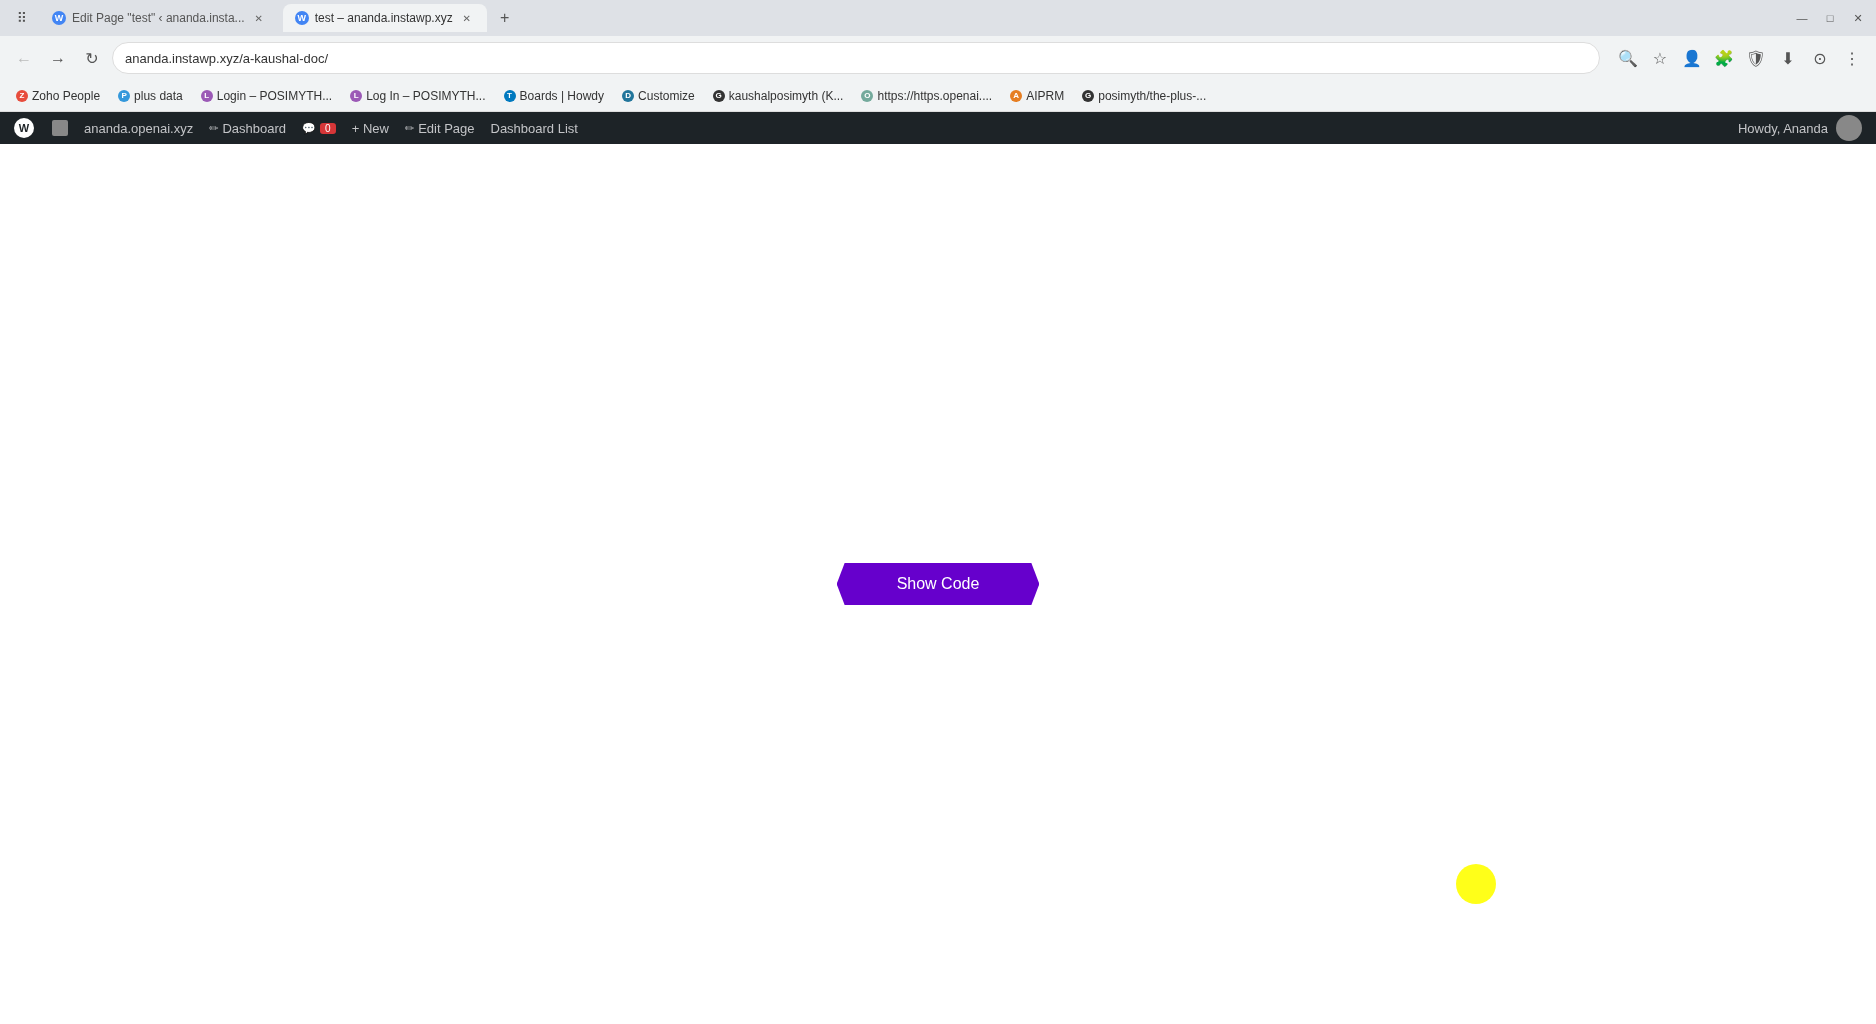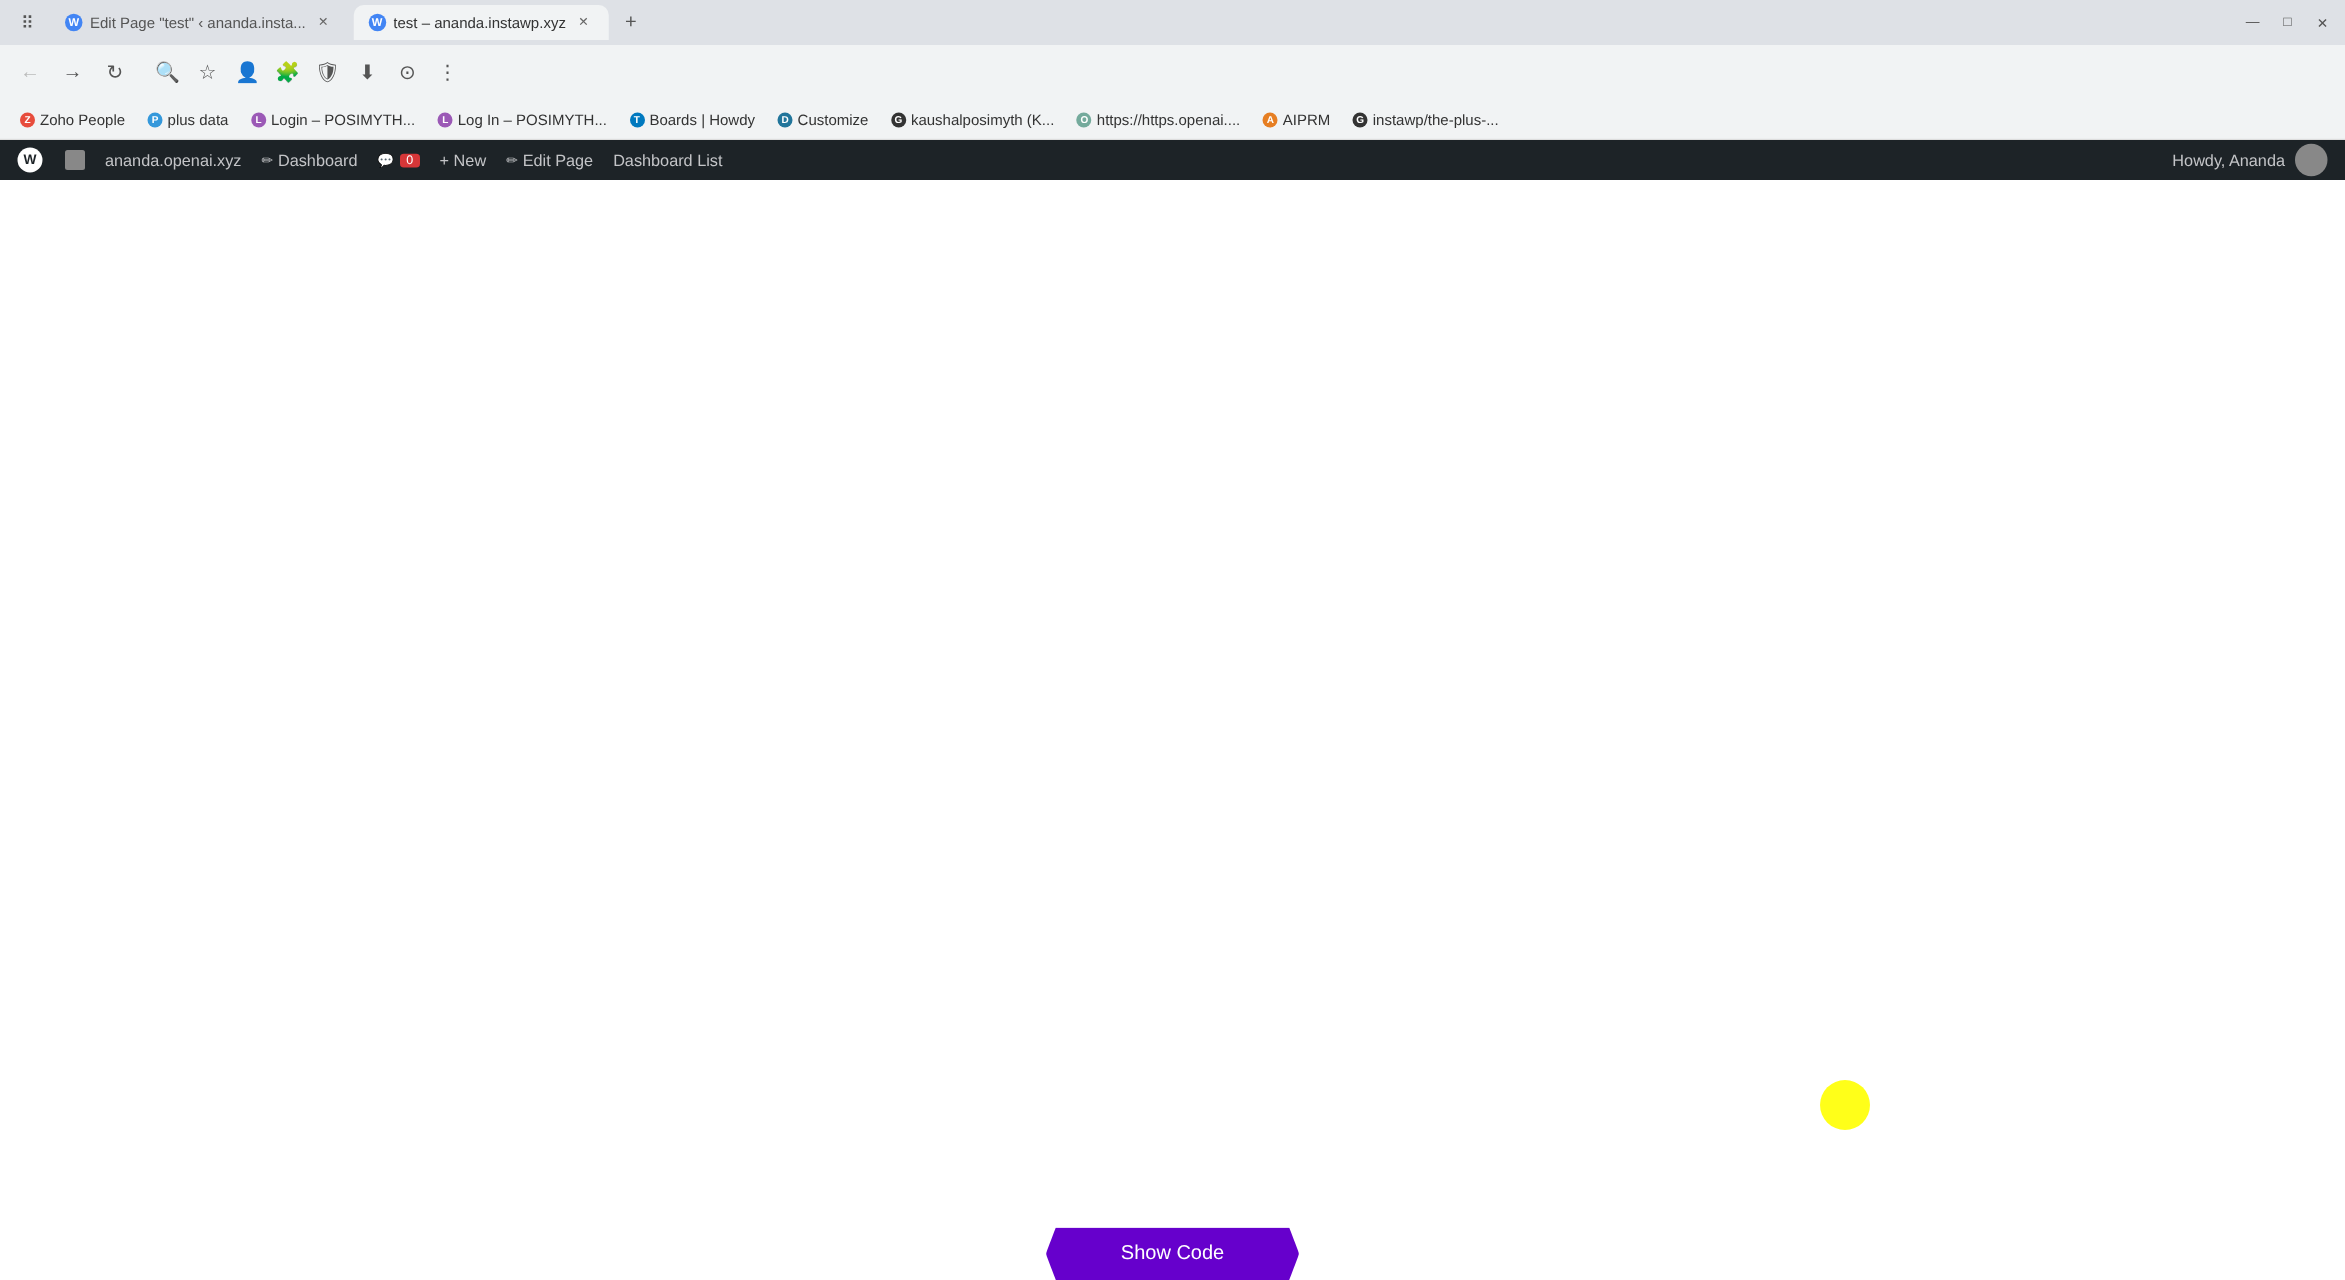--- a/index.html
+++ b/index.html
@@ -137,21 +137,21 @@
       color: #c3c4c7;
       white-space: nowrap;
     }
     .wp-admin-separator { flex: 1; }
 
     
     .page-content {
       flex: 1;
       background: #fff;
       display: flex;
-      align-items: flex-end;
+      align-items: center;
       justify-content: center;
       position: relative;
       min-height: 780px;
     }
 
     
     .show-code-btn {
       background: #6600cc;
       color: #fff;
       border: none;
@@ -237,20 +237,23 @@
       <div class="win-btn">□</div>
       <div class="win-btn">✕</div>
     </div>
   </div>
 
   <div class="address-bar">
     <div class="nav-btn disabled">←</div>
     <div class="nav-btn">→</div>
     <div class="nav-btn">↻</div>
 
+    <div class="url-bar">
+      <span>ananda.instawp.xyz/a-kaushal-doc/</span>
+    </div>
 
     <div class="toolbar-icons">
       <div class="toolbar-icon">🔍</div>
       <div class="toolbar-icon">☆</div>
       <div class="toolbar-icon">👤</div>
       <div class="toolbar-icon">🧩</div>
       <div class="toolbar-icon">🛡</div>
       <div class="toolbar-icon">⬇</div>
       <div class="toolbar-icon">⊙</div>
       <div class="toolbar-icon">⋮</div>
@@ -289,21 +292,21 @@
     <div class="bookmark-item">
       <div class="fav-circle" style="background:#74aa9c; width:12px; height:12px; font-size:8px;">O</div>
       <span>https://https.openai....</span>
     </div>
     <div class="bookmark-item">
       <div class="fav-circle" style="background:#e67e22; width:12px; height:12px; font-size:8px;">A</div>
       <span>AIPRM</span>
     </div>
     <div class="bookmark-item">
       <div class="fav-circle" style="background:#333; width:12px; height:12px; font-size:8px;">G</div>
-      <span>instawp/the-plus-...</span>
+      <span>posimyth/the-plus-...</span>
     </div>
   </div>
 
   <div class="wp-admin-bar">
 
     <div class="wp-admin-item">
       <div class="wp-logo">W</div>
     </div>
 
     <div class="wp-admin-item">

